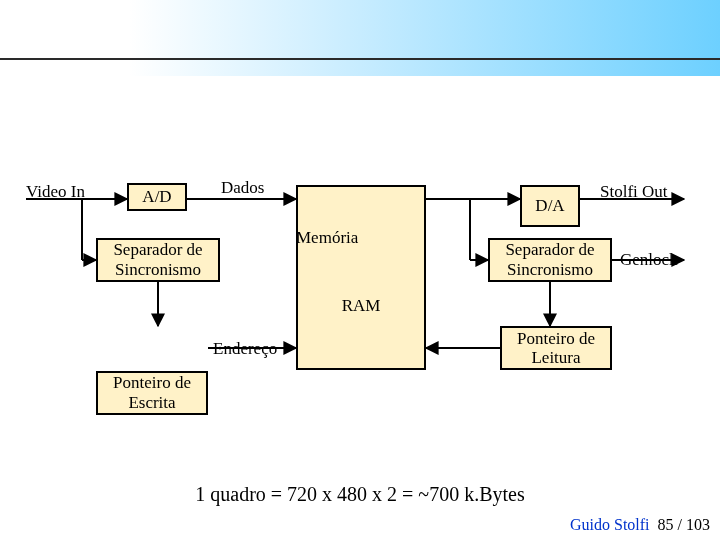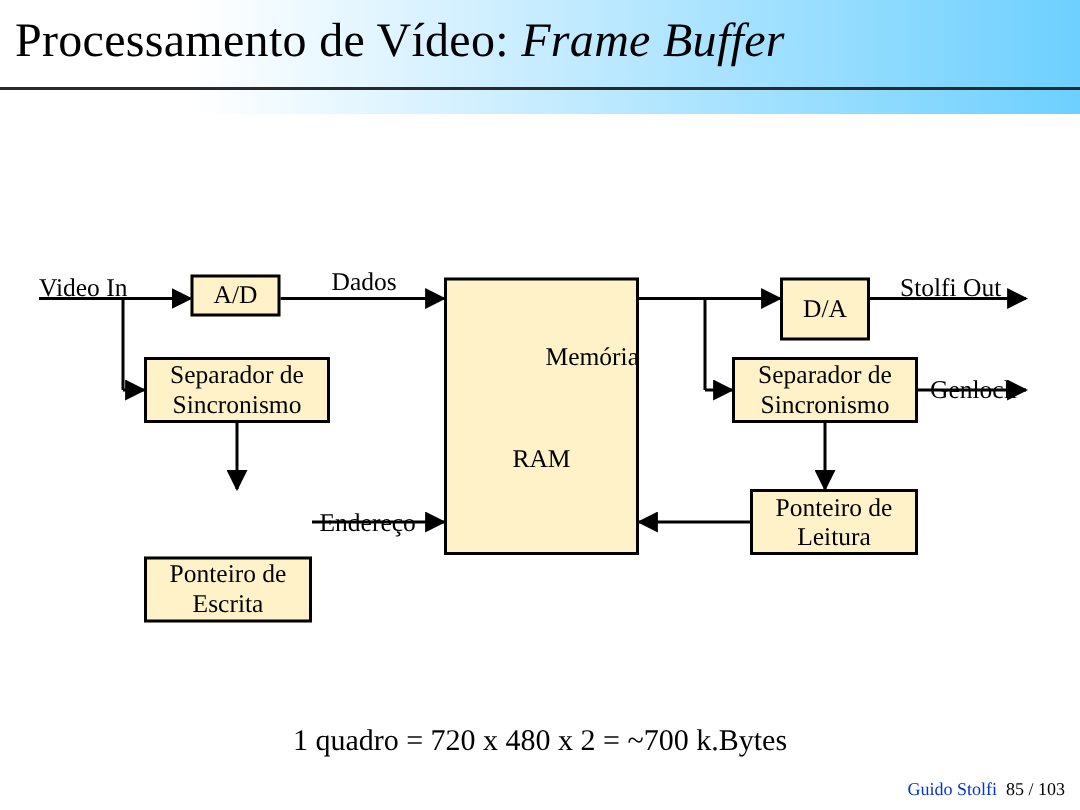--- a/index.html
+++ b/index.html
@@ -59,38 +59,35 @@
     font-size: 20px;
     text-align: center;
     width: 100%;
     margin-top: 43px;
   }
 
   .footer {
     position: absolute;
     right: 10px;
     bottom: 6px;
-    font-size: 12px;
+    font-size: 16px;
   }
   .footer .linky { color: #0033cc; }
 
   svg.wires {
     position: absolute;
     left: 0; top: 0;
     width: 720px; height: 540px;
     pointer-events: none;
   }
 </style>
 </head>
 <body>
 
 <div class="title-band">
-  <div class="title-text">
-    <span>Processamento de Vídeo: </span><span class="italic">Frame Buffer</span>
-  </div>
   <div class="title-underline"></div>
 </div>
 
 <div class="lbl" style="left:26px; top:182px;">Video In</div>
 <div class="lbl" style="left:221px; top:178px;">Dados</div>
 <div class="lbl" style="left:600px; top:182px;">Stolfi Out</div>
 <div class="lbl" style="left:620px; top:250px;">Genlock</div>
 <div class="lbl" style="left:213px; top:339px;">Endereço</div>
 
 <div class="box" style="left:127px; top:183px; width:60px; height:28px;">A/D</div>
@@ -104,21 +101,21 @@
 </div>
 
 <div class="box" style="left:96px; top:326px; width:112px; height:44px;margin-top:45px;">
   <span>Ponteiro de Escrita</span>
 </div>
 <div class="box" style="left:500px; top:326px; width:112px; height:44px;align-items:flex-end;">
   <span>Ponteiro de Leitura</span>
 </div>
 
 <div class="box" style="left:296px; top:185px; width:130px; height:185px; background:#fff2c8;"></div>
-<div class="lbl" style="left:296px; top:228px; width:130px; text-align:right;">Memória</div>
+<div class="lbl" style="left:296px; top:228px; width:130px; text-align:left;">Memória</div>
 <div class="lbl" style="left:296px; top:296px; width:130px; text-align:center;">RAM</div>
 
 <div class="caption" style="top:440px;">1 quadro = 720 x 480 x 2 = ~700 k.Bytes</div>
 
 <div class="footer">
   <span class="linky">Guido Stolfi</span>&nbsp;&nbsp;<span>85 / 103</span>
 </div>
 
 <svg class="wires">
   <defs>

